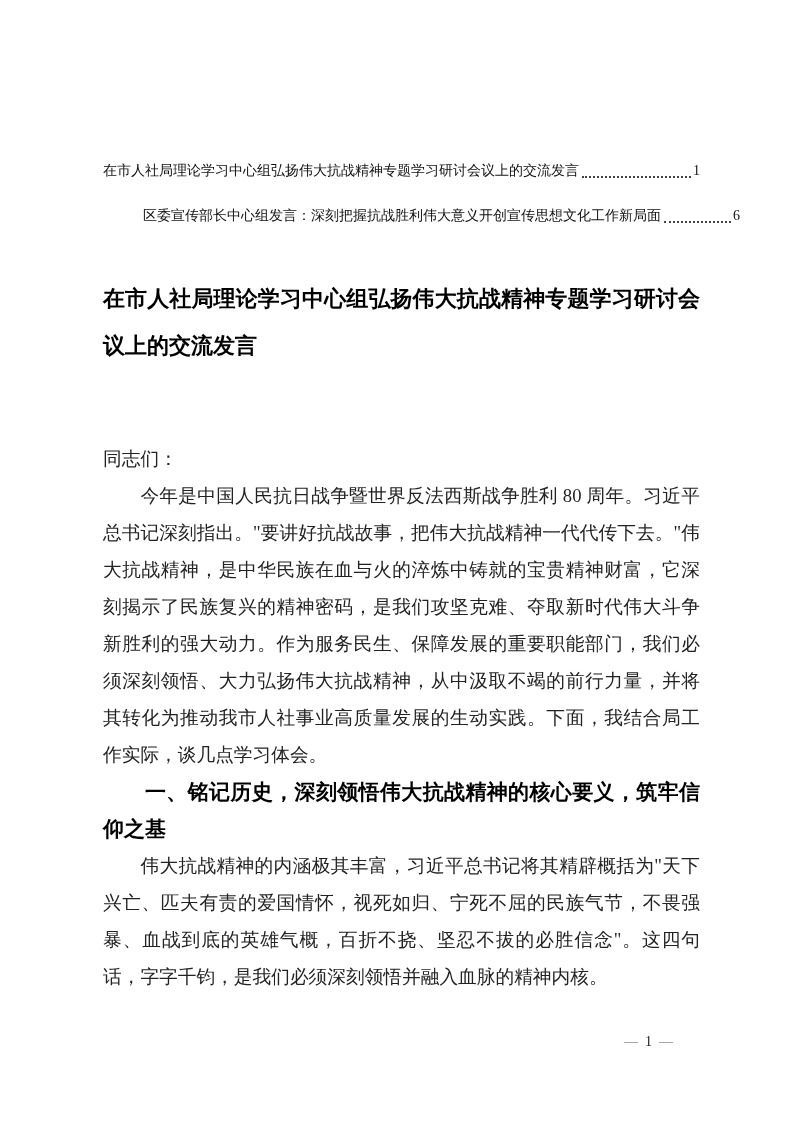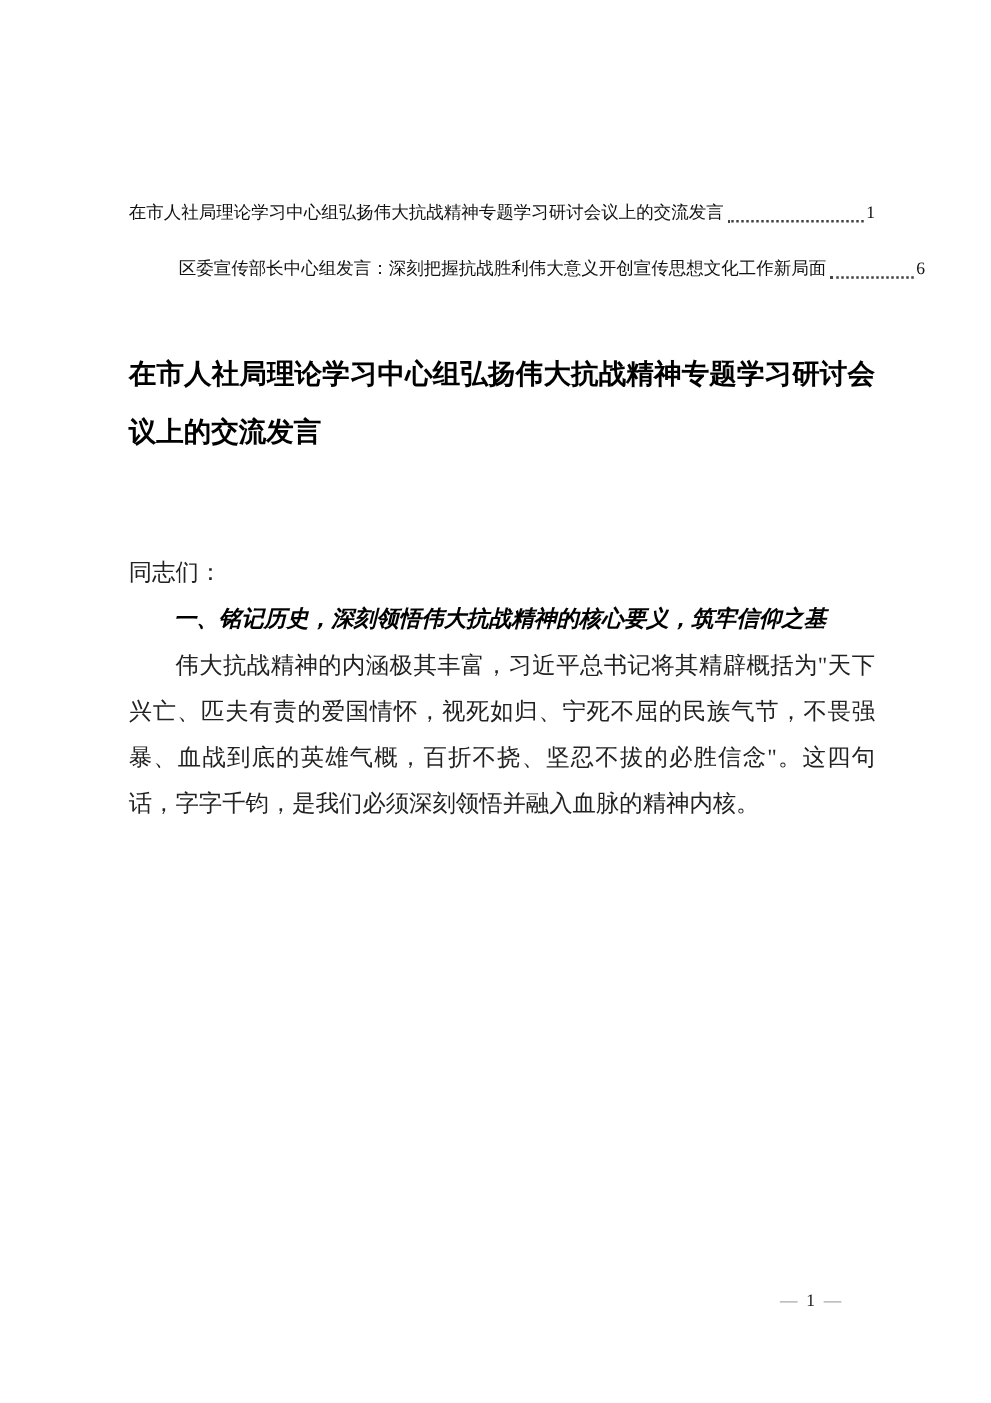--- a/index.html
+++ b/index.html
@@ -42,24 +42,23 @@
     text-align:justify;
     text-justify:inter-character;
     color:#222;
   }
   .doc-body p{margin:0;padding:0;}
   .salutation{text-indent:0;}
   .para{text-indent:2em;}
   .section-heading{
     font-family:"Liberation Sans","DejaVu Sans",sans-serif;
     font-weight:bold;color:#000;
-    font-size:18px;line-height:37px;
+    font-size:21px;line-height:37px;
     text-indent:2em;margin:0;
     text-align:justify;
-    font-style:italic;
   }
   
   .page-footer{
     position:absolute;top:1032px;right:120px;
     font-size:14px;line-height:20px;
     white-space:nowrap;color:#000;
   }
   .footer-dash{color:#8a8a8a;}
   .footer-num{color:#1a1a1a;margin:0 7px;}
 </style>
@@ -74,19 +73,20 @@
 <div class="toc-row second">
   <span class="toc-title">区委宣传部长中心组发言：深刻把握抗战胜利伟大意义开创宣传思想文化工作新局面</span>
   <span class="toc-leader"></span>
   <span class="toc-page">6</span>
 </div>
 
 <div class="doc-title">在市人社局理论学习中心组弘扬伟大抗战精神专题学习研讨会议上的交流发言</div>
 
 <div class="doc-body">
   <p class="salutation">同志们：</p>
+  <p class="para">今年是中国人民抗日战争暨世界反法西斯战争胜利 80 周年。习近平总书记深刻指出。"要讲好抗战故事，把伟大抗战精神一代代传下去。"伟大抗战精神，是中华民族在血与火的淬炼中铸就的宝贵精神财富，它深刻揭示了民族复兴的精神密码，是我们攻坚克难、夺取新时代伟大斗争新胜利的强大动力。作为服务民生、保障发展的重要职能部门，我们必须深刻领悟、大力弘扬伟大抗战精神，从中汲取不竭的前行力量，并将其转化为推动我市人社事业高质量发展的生动实践。下面，我结合局工作实际，谈几点学习体会。</p>
   <p class="section-heading">一、铭记历史，深刻领悟伟大抗战精神的核心要义，筑牢信仰之基</p>
   <p class="para">伟大抗战精神的内涵极其丰富，习近平总书记将其精辟概括为"天下兴亡、匹夫有责的爱国情怀，视死如归、宁死不屈的民族气节，不畏强暴、血战到底的英雄气概，百折不挠、坚忍不拔的必胜信念"。这四句话，字字千钧，是我们必须深刻领悟并融入血脉的精神内核。</p>
 </div>
 
 <div class="page-footer">
   <span class="footer-dash">—</span><span class="footer-num">1</span><span class="footer-dash">—</span>
 </div>
 
 </body></html>

